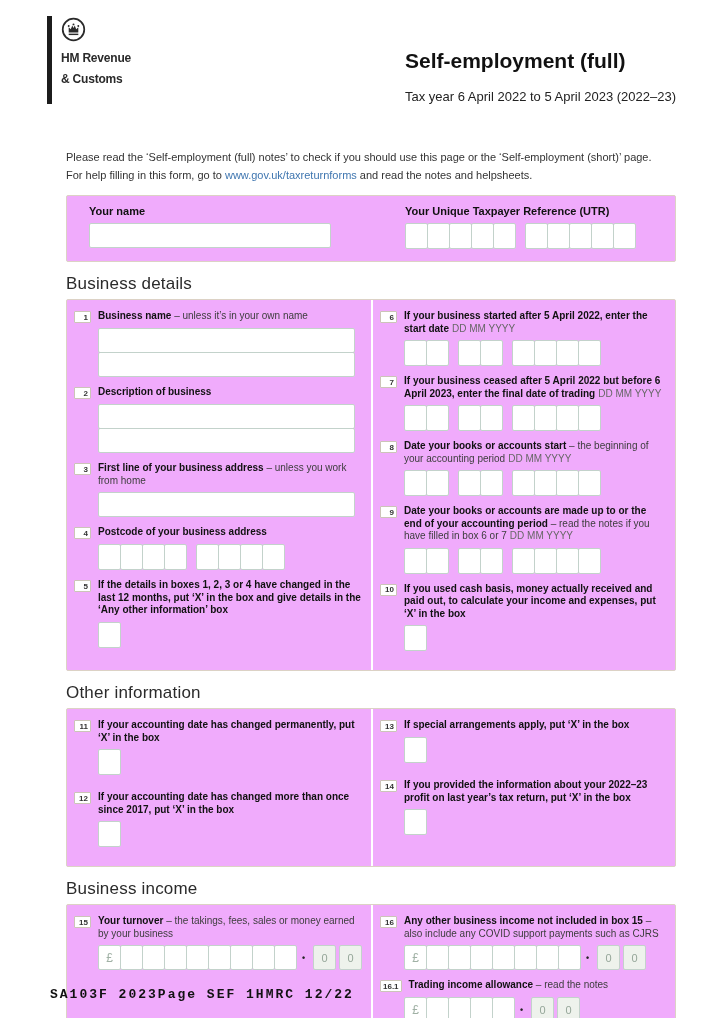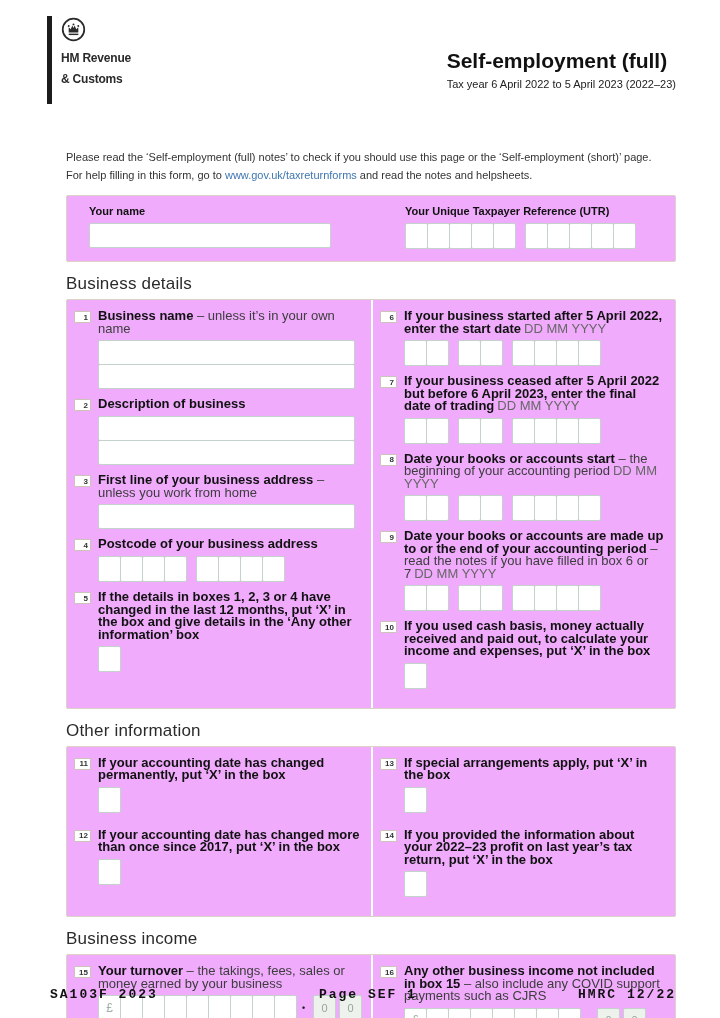--- a/index.html
+++ b/index.html
@@ -9,21 +9,21 @@
   }
   
   .header{display:flex;justify-content:space-between;padding:16px 44px 0 47px;}
   .logo{display:flex;gap:9px;}
   .logo-bar{width:5px;height:88px;background:#1c1c1c;}
   .logo-body{padding-top:1px;}
   .crown{display:block;line-height:0;}
   .logo-text{font-size:12px;font-weight:bold;line-height:21px;letter-spacing:-0.2px;color:#2a2a2a;margin-top:6px;}
   .titles{padding-top:33px;}
   .form-title{font-size:21px;font-weight:bold;color:#111;}
-  .form-subtitle{font-size:11px;margin-top:5px;color:#222;}
+  .form-subtitle{font-size:13px;margin-top:16px;color:#222;}
   
   .content{padding:0 44px 0 66px;margin-top:44px;}
   .intro{margin-top:12px;font-size:11px;line-height:18px;color:#333;}
   .link{color:#3f76b0;text-decoration:none;cursor:pointer;}
   .panel{background:#f0abfc;border:1px solid #dcd2c5;border-radius:2px;box-sizing:border-box;}
   
   .identity{margin-top:11px;display:flex;padding:9px 10px 12px 22px;}
   .identity-left{width:316px;flex-shrink:0;}
   .label{font-weight:bold;font-size:11px;color:#111;}
   .name-input{margin-top:6px;width:240px;height:23px;background:#fff;border:1px solid #c3d2cb;border-radius:2px;}
@@ -42,39 +42,39 @@
   
   .item{margin-bottom:9px;}
   .item.gap-lg{margin-bottom:16px;}
   .q{display:flex;gap:7px;}
   .badge{
     display:inline-flex;align-items:center;justify-content:flex-end;
     min-width:17px;height:12px;padding:0 2px;box-sizing:border-box;
     background:#fff;border:1px solid #ccc4b8;border-radius:1px;
     font-size:8px;font-weight:bold;color:#333;margin-top:1px;flex-shrink:0;
   }
-  .qtext{font-size:13px;line-height:12.5px;color:#111;}
+  .qtext{font-size:10px;line-height:12.5px;color:#111;}
   .seg-b{font-weight:bold;color:#111;}
   .seg-n{color:#3d3d3d;}
   .seg-h{color:#666;margin-left:3px;}
   .field{margin-left:24px;margin-right:6px;margin-top:5px;}
   .line-input{height:23px;background:#fff;border:1px solid #c3d2cb;border-radius:2px;}
   .line-input + .line-input{margin-top:-1px;}
   
   .money-row{display:flex;align-items:center;}
   .money-cell{width:23px;height:25px;display:flex;align-items:center;justify-content:center;}
   .money-row .cell{margin-left:-1px;}
   .money-row .cell:first-child{margin-left:0;}
   .currency-cell{color:#a0b1a5;font-size:12px;}
   .dot{font-size:9px;color:#222;margin:0 5px;font-weight:bold;}
   .money-row .zero-cell{margin-left:3px;background:#eef2ec;color:#95a699;font-size:11px;}
   
   .footer{
     position:absolute;left:50px;right:44px;bottom:16px;
-    display:flex;justify-content:space-between;
+    display:flex;
     font-family:"Liberation Mono",monospace;font-weight:bold;font-size:13px;
     letter-spacing:2px;color:#111;
   }
 </style>
 </head>
 <body>
 
 <div class="page">
 
   <div class="header">

